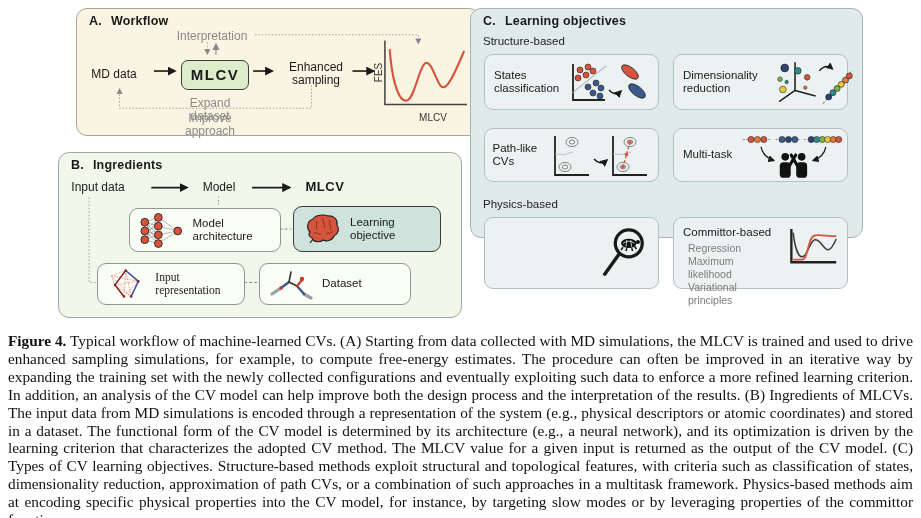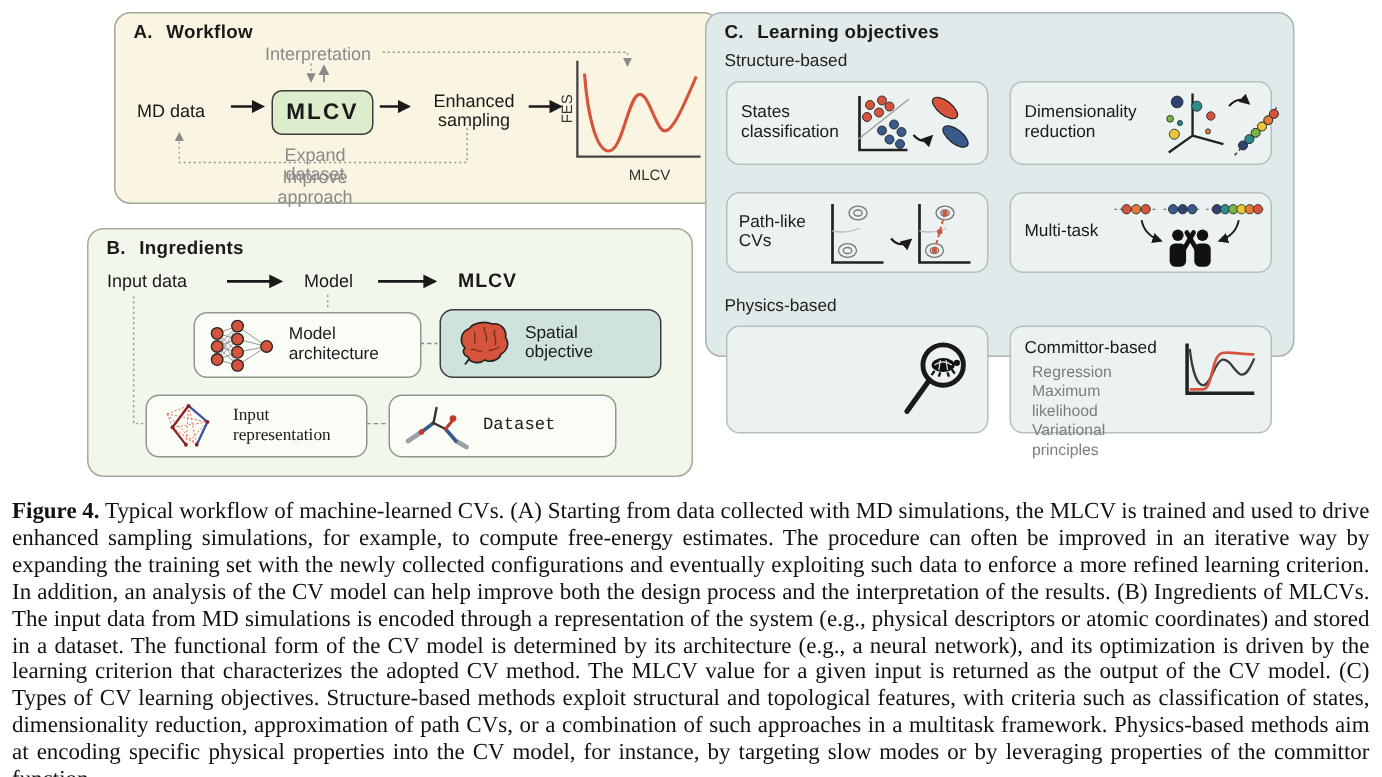--- a/index.html
+++ b/index.html
@@ -105,21 +105,21 @@
       </svg>
       <div class="btxt" style="width:82px;">Model architecture</div>
     </div>
 
     <div class="bbox teal" style="left:234px;top:53px;width:148px;height:46px;">
       <svg width="40" height="34" viewBox="0 0 40 34">
         <path d="M8,20 C4,16 5,9 11,7 C13,3 22,2 26,4 C32,3 36,8 35,13 C38,17 36,22 32,24 C31,28 25,30 21,28 C18,31 11,30 10,26 C7,25 6,22 8,20 Z" fill="#d6543c" stroke="#222" stroke-width="1.1"></path>
         <path d="M14,9 C16,12 13,14 15,17 M21,6 C20,10 24,12 22,16 M28,8 C26,12 30,14 28,18 M12,21 C15,20 16,23 19,22 M24,22 C26,20 29,22 31,19" stroke="#7a2c1c" stroke-width="0.9" fill="none"></path>
         <path d="M11,27 L8,31" stroke="#222" stroke-width="1.2" fill="none"></path>
       </svg>
-      <div class="btxt" style="width:70px;">Spatial objective</div>
+      <div class="btxt" style="width:70px;">Learning objective</div>
     </div>
 
     <div class="bbox" style="left:38px;top:110px;width:148px;height:42px;font-family:Liberation Serif, serif;">
       <svg width="44" height="36" viewBox="0 0 46 38">
         <path d="M22,4 L28,33 M10,20 L28,33 M10,20 L36,16 M22,4 L20,33 M36,16 L20,33 M6,10 L22,4 M6,10 L10,20 M6,10 L36,16 M6,10 L28,33" stroke="#d6543c" stroke-width="0.6" stroke-dasharray="1.6,1.4" fill="none"></path>
         <path d="M22,4 L10,20 L20,33" stroke="#8b2020" stroke-width="1.7" fill="none"></path>
         <path d="M22,4 L36,16 L28,33" stroke="#3a4fa0" stroke-width="1.7" fill="none"></path>
         <g fill="#8b2020">
             <circle cx="22" cy="4" r="1.4"></circle>
             <circle cx="10" cy="20" r="1.4"></circle>
@@ -138,21 +138,21 @@
           <path d="M36,27 L43,31" stroke="#9aa0a6" stroke-width="3.2"></path>
           <path d="M13,21 L21,15" stroke="#3a5a8c" stroke-width="2.4"></path>
           <path d="M29,19 L36,27" stroke="#3a5a8c" stroke-width="2.4"></path>
           <path d="M21,15 L29,19" stroke="#333" stroke-width="1.6"></path>
           <path d="M21,15 L23,5" stroke="#333" stroke-width="1.6"></path>
           <path d="M29,19 L34,13" stroke="#c0392b" stroke-width="2"></path>
         </g>
         <circle cx="34" cy="12" r="2.2" fill="#c0392b"></circle>
         <circle cx="13" cy="21" r="1.8" fill="#c0392b"></circle>
       </svg>
-      <div class="btxt" style="width:70px;font-family:Liberation Mono, monospace;">Dataset</div>
+      <div class="btxt" style="width:70px;">Dataset</div>
     </div>
   </section>
 
   <section class="panel panel-c">
     <div class="phead"><span>C.</span><span class="ht">Learning objectives</span></div>
     <div class="cgroup" style="left:12px;top:26px;">Structure-based</div>
 
     <div class="card" style="left:13px;top:45px;width:175px;height:56px;">
       <div class="ctitle" style="width:62px;">States classification</div>
       <svg class="cicon" width="84" height="48" viewBox="0 0 84 48">

